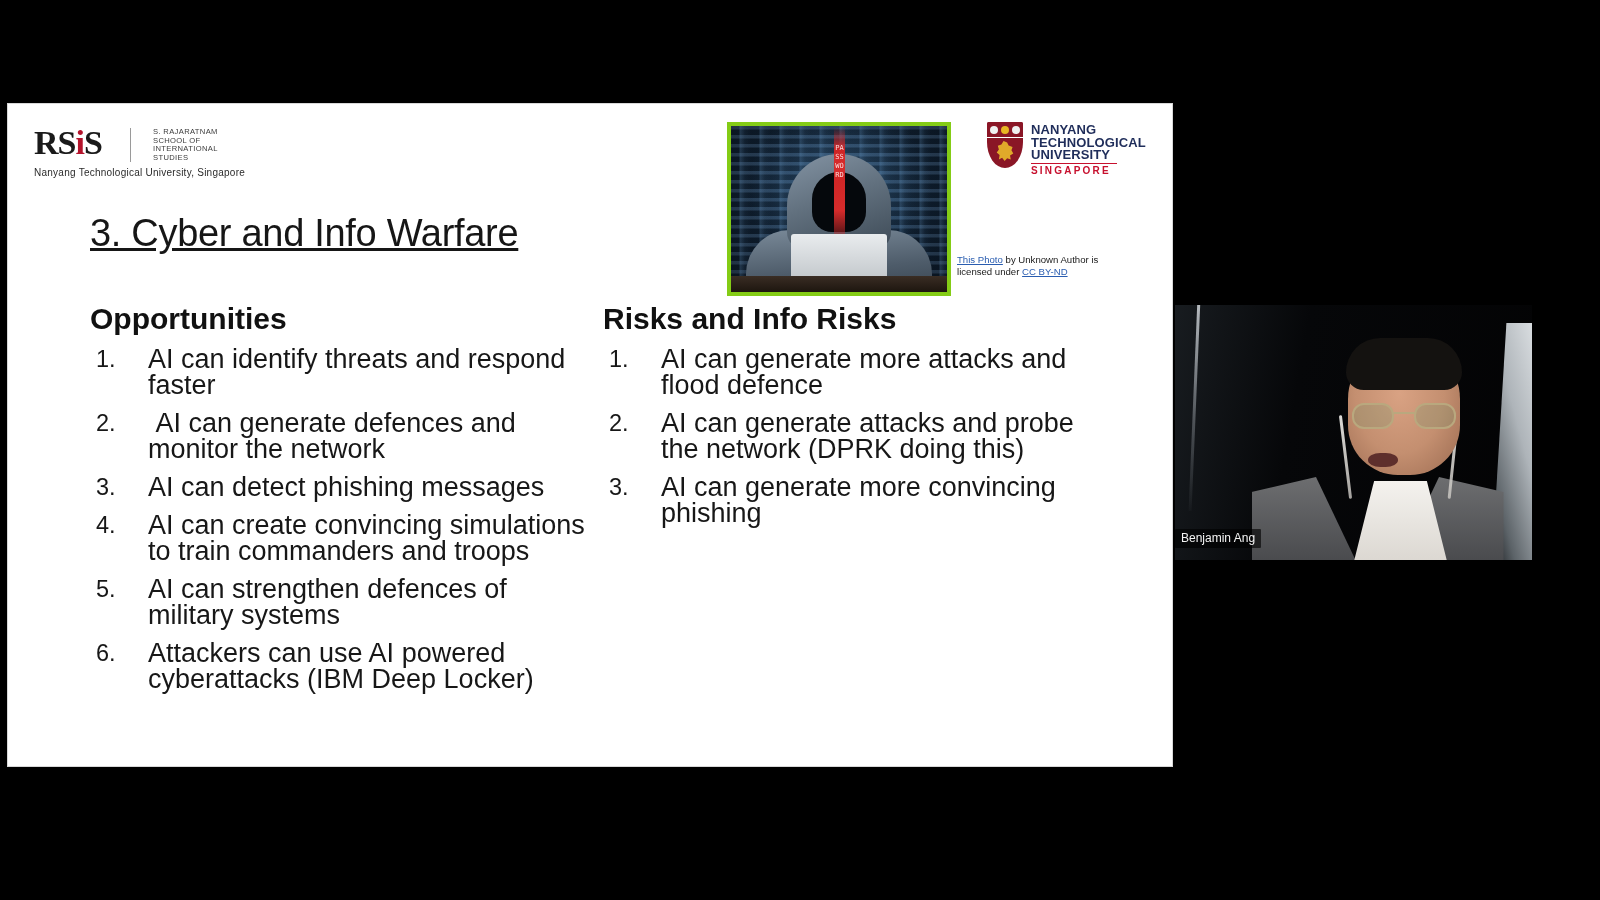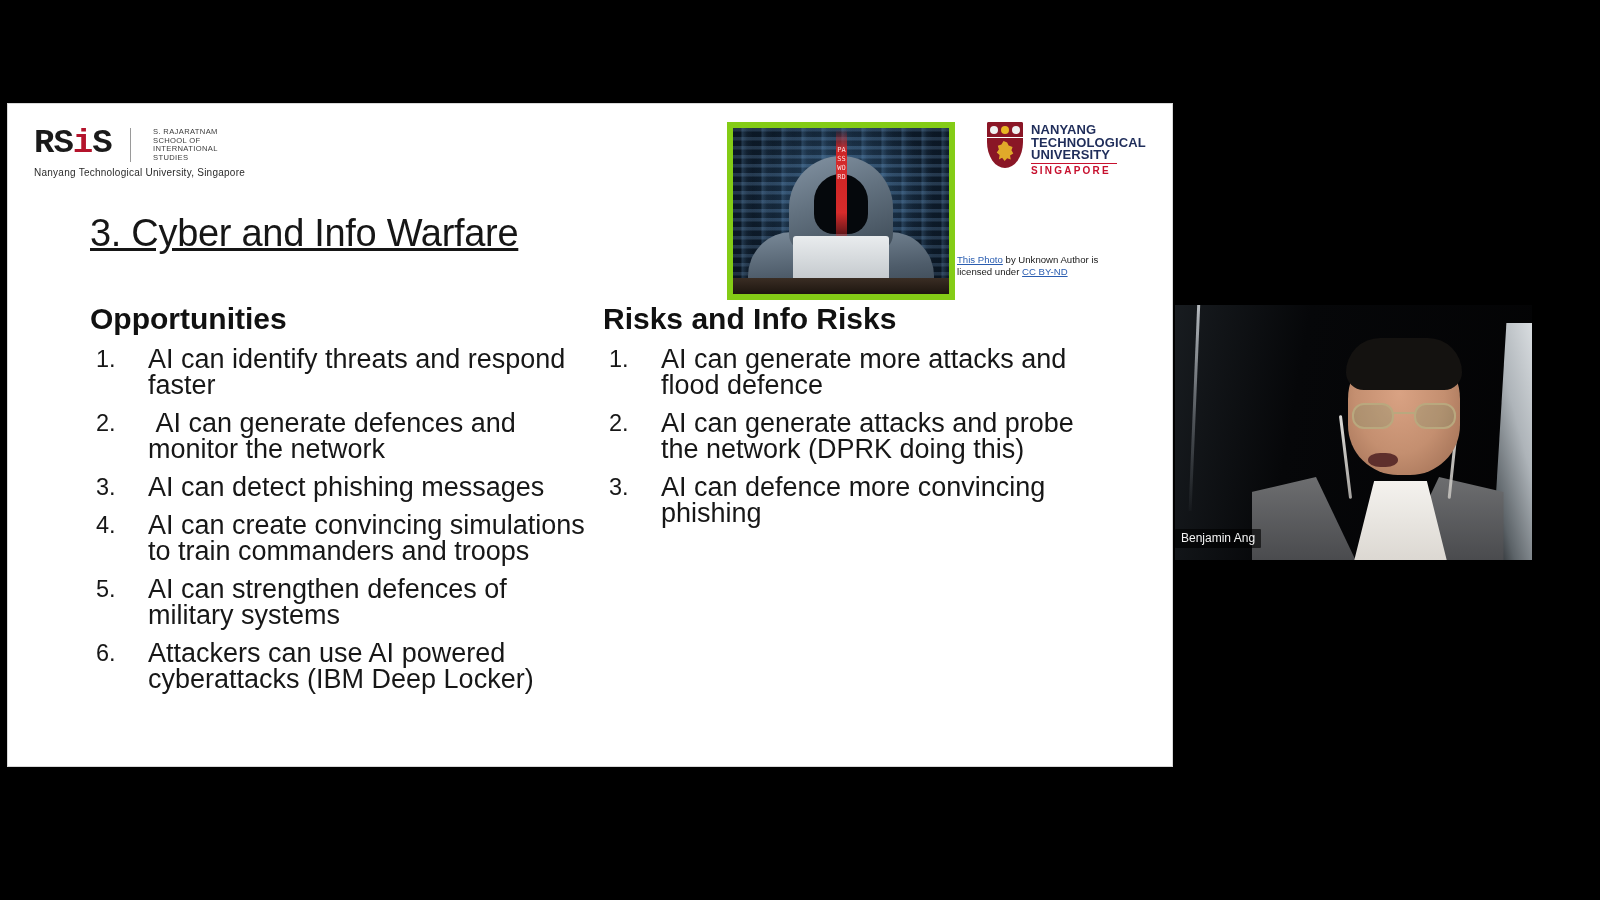--- a/index.html
+++ b/index.html
@@ -41,21 +41,21 @@
   #rsis-logo {
     position: absolute;
     left: 26px;
     top: 22px;
     width: 200px;
     height: 56px;
   }
   #rsis-wordmark {
     position: absolute;
     left: 0; top: 0;
-    font-family: Liberation Mono, monospace;
+    font-family: Liberation Serif, serif;
     font-weight: 700;
     font-size: 34px;
     letter-spacing: -1px;
     color: #1a1a1a;
     line-height: 34px;
   }
   #rsis-wordmark .rsis-red { color: #b4132b; }
   #rsis-divider {
     position: absolute;
     left: 96px; top: 2px;
@@ -157,21 +157,21 @@
 
   
   #hacker-photo {
     position: absolute;
     left: 719px;
     top: 18px;
     width: 216px;
     height: 166px;
     background: #0a1622;
     overflow: hidden;
-    border: 6px solid #84cc16;
+    border: 4px solid #84cc16;
   }
   #hacker-photo .matrix {
     position: absolute;
     inset: 0;
     background:
       repeating-linear-gradient(90deg,
         rgba(120,175,225,0.00) 0px,
         rgba(120,175,225,0.00) 8px,
         rgba(120,175,225,0.22) 9px,
         rgba(120,175,225,0.05) 14px,
@@ -516,21 +516,21 @@
         <li>AI can strengthen defences of military systems</li>
         <li>Attackers can use AI powered cyberattacks (IBM Deep Locker)</li>
       </ol>
     </div>
 
     <div id="col-risks" class="content-col">
       <div class="col-heading">Risks and Info Risks</div>
       <ol class="numbered-list">
         <li>AI can generate more attacks and flood defence</li>
         <li>AI can generate attacks and probe the network (DPRK doing this)</li>
-        <li>AI can defence more convincing phishing</li>
+        <li>AI can generate more convincing phishing</li>
       </ol>
     </div>
 
   </div>
 
   <div id="video-tile">
     <div class="room"></div>
     <div class="doorframe"></div>
     <div class="wall-strip"></div>
     <div class="jacket-left"></div>

